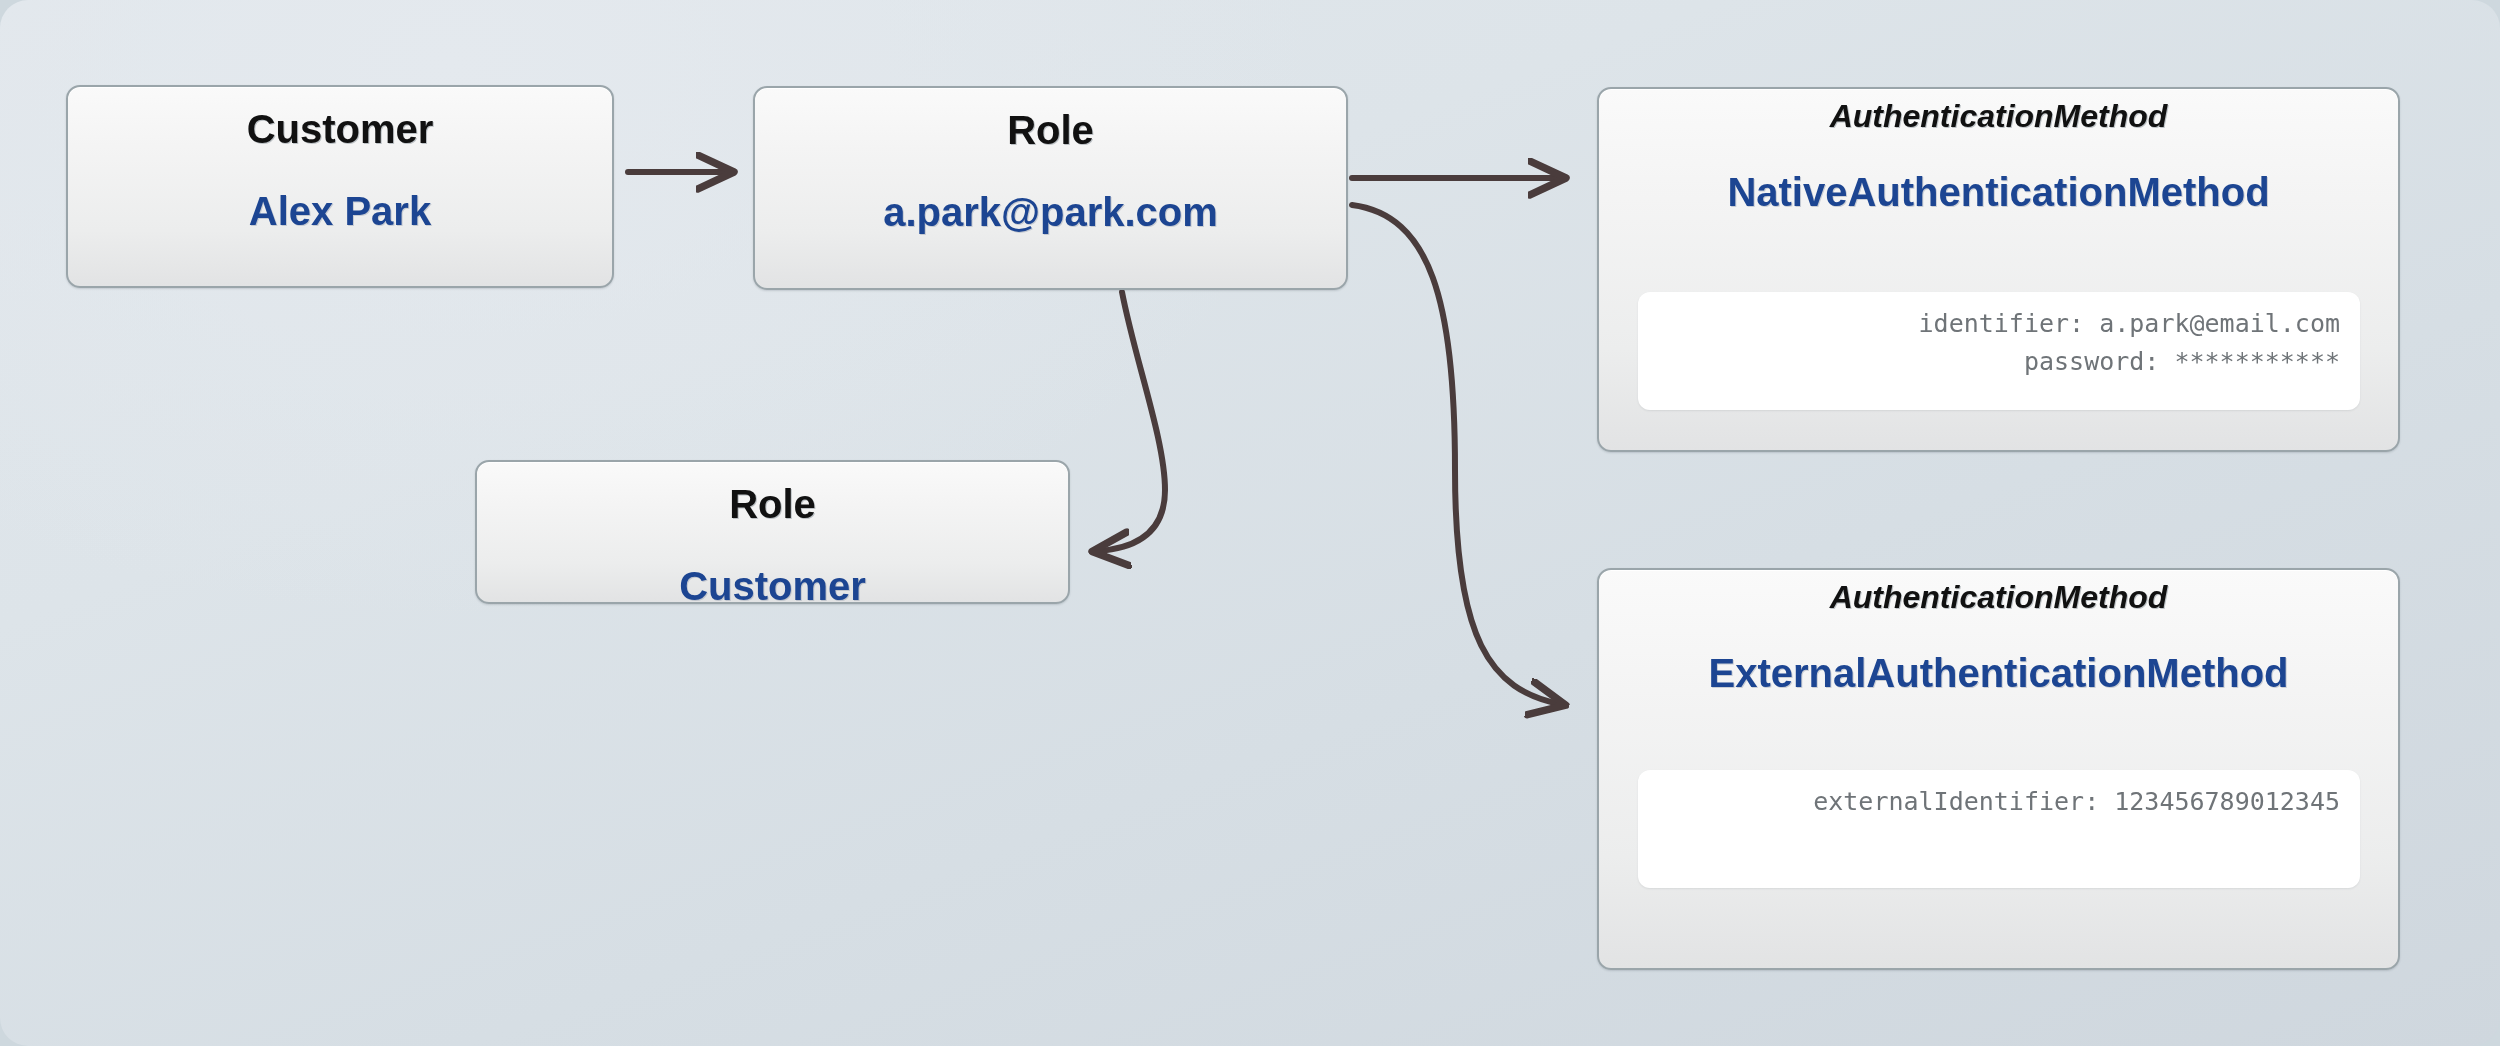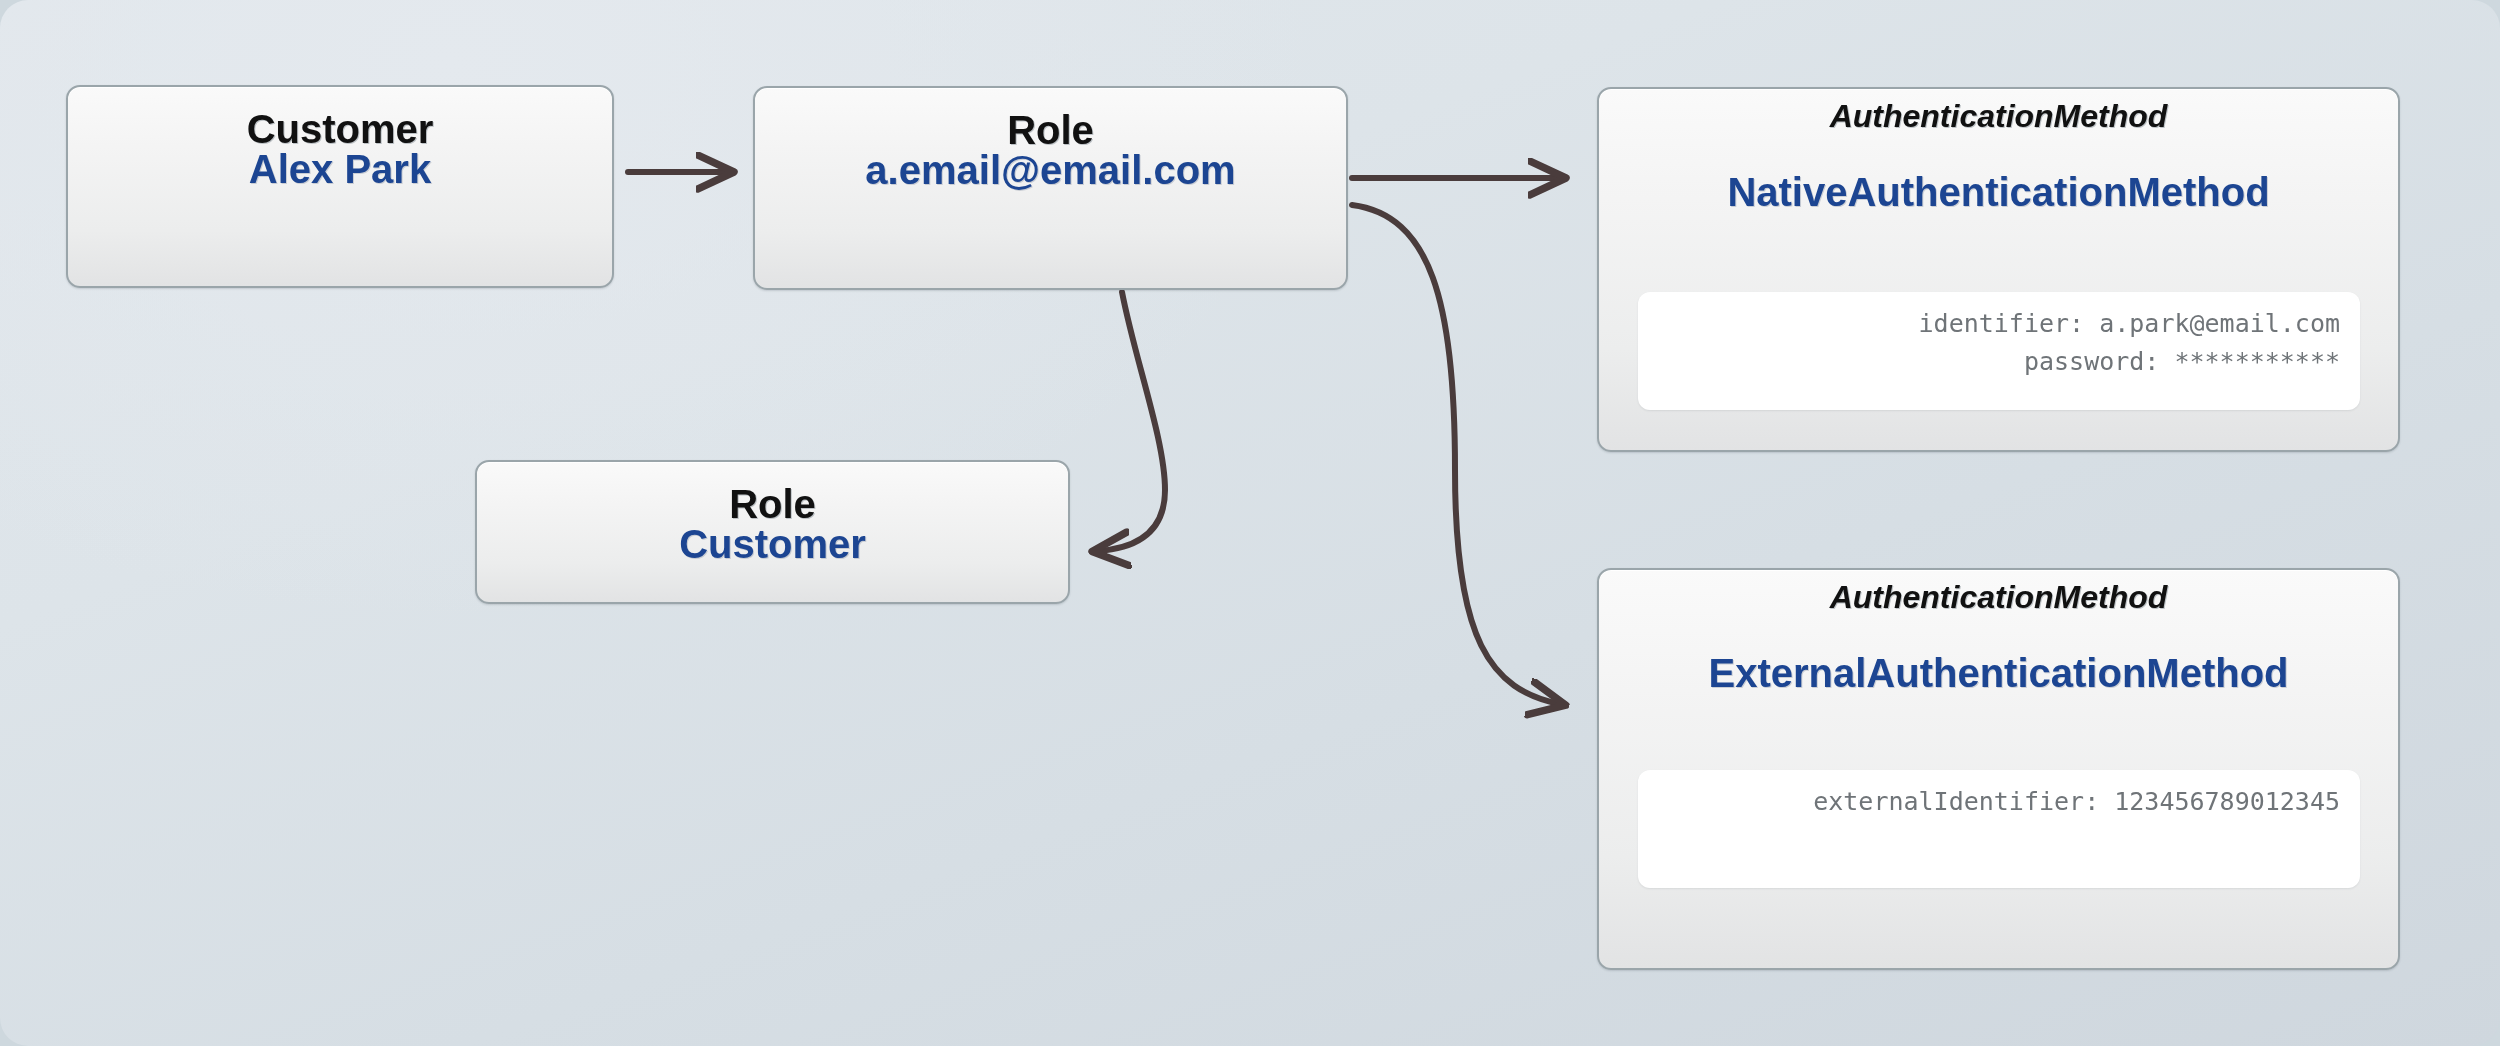--- a/index.html
+++ b/index.html
@@ -42,21 +42,21 @@
     font-weight: bold;
     color: #1c4592;
     text-shadow: 1px 1px 0 rgba(150,160,175,0.45);
     white-space: nowrap;
     line-height: 1;
   }
 
   
   .node.simple { justify-content: flex-start; }
   .node.simple .type  { font-size: 40px; margin-top: 22px; }
-  .node.simple .value { font-size: 40px; }
+  .node.simple .value { font-size: 40px; margin-top: 42px; }
 
   
   .node.card .type  { font-size: 32px; margin-top: 11px; font-style: italic; }
   .node.card .value { font-size: 40px; margin-top: 40px; }
 
   .attrbox {
     position: absolute;
     box-sizing: border-box;
     background: #ffffff;
     border-radius: 12px;
@@ -110,21 +110,21 @@
     </g>
   </svg>
 
   <div class="node simple" style="left:66px; top:85px; width:548px; height:203px;">
     <span class="type">Customer</span>
     <span class="value">Alex Park</span>
   </div>
 
   <div class="node simple" style="left:753px; top:86px; width:595px; height:204px;">
     <span class="type">Role</span>
-    <span class="value">a.email@email.com</span>
+    <span class="value">a.park@park.com</span>
   </div>
 
   <div class="node simple" style="left:475px; top:460px; width:595px; height:144px;">
     <span class="type">Role</span>
     <span class="value">Customer</span>
   </div>
 
   <div class="node card" style="left:1597px; top:87px; width:803px; height:365px;">
     <span class="type">AuthenticationMethod</span>
     <span class="value">NativeAuthenticationMethod</span>

